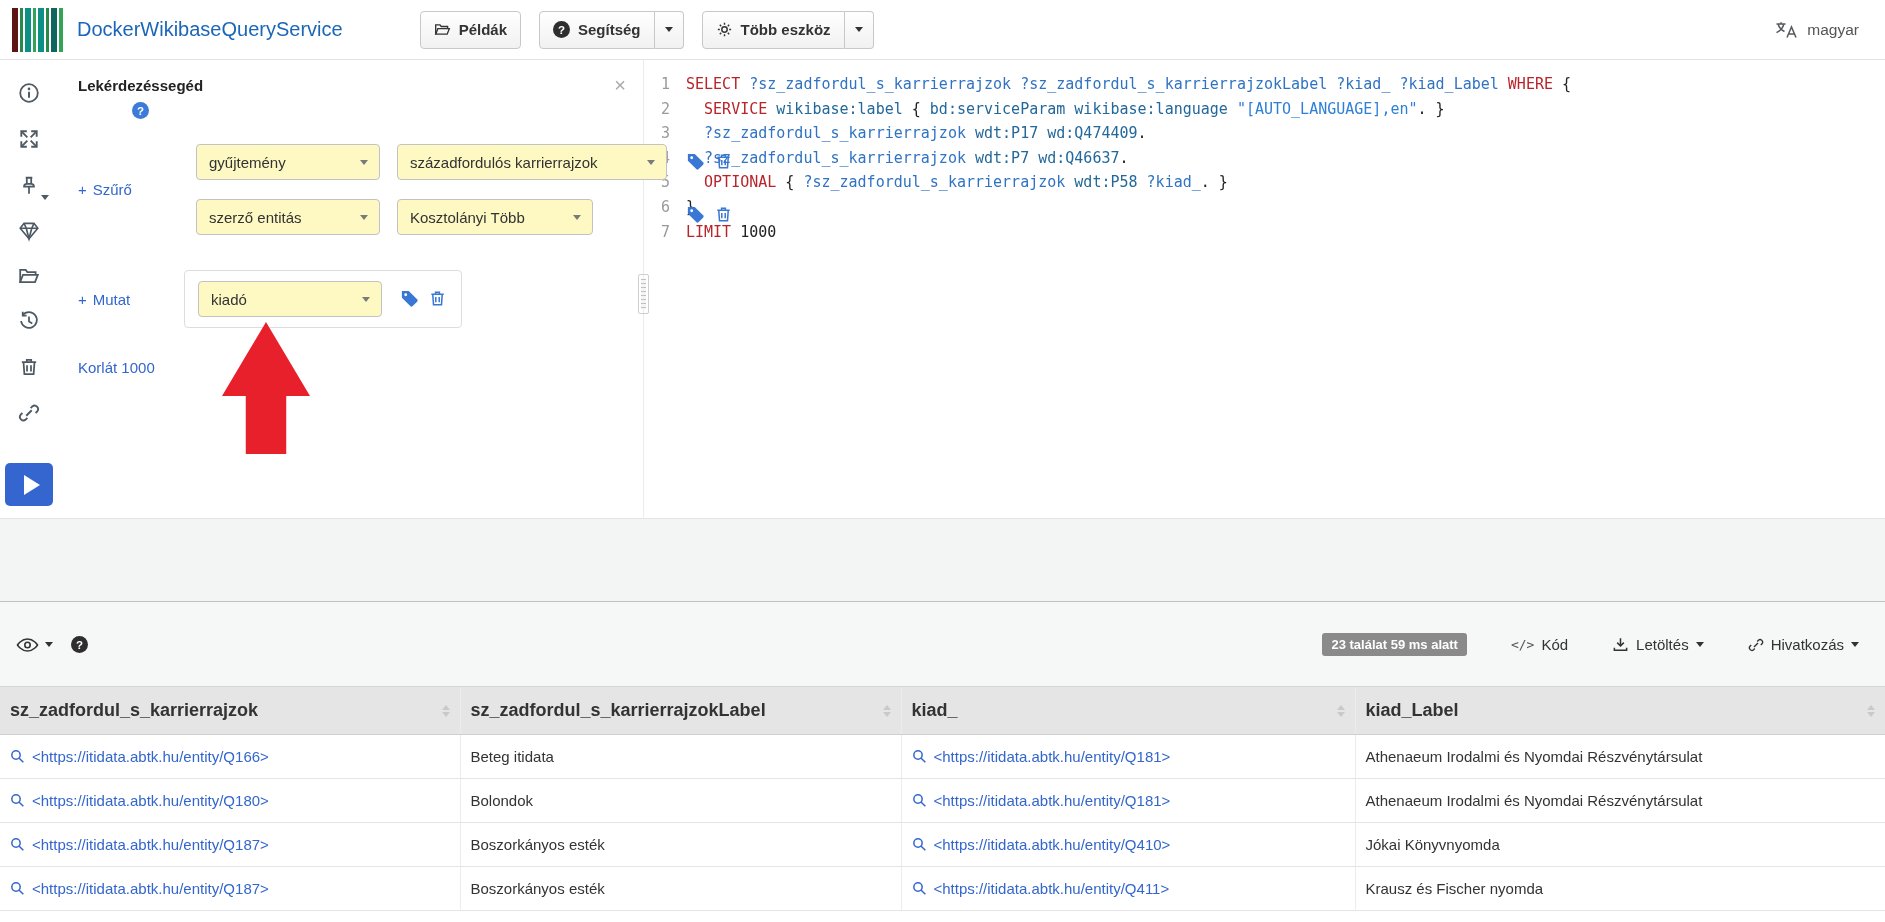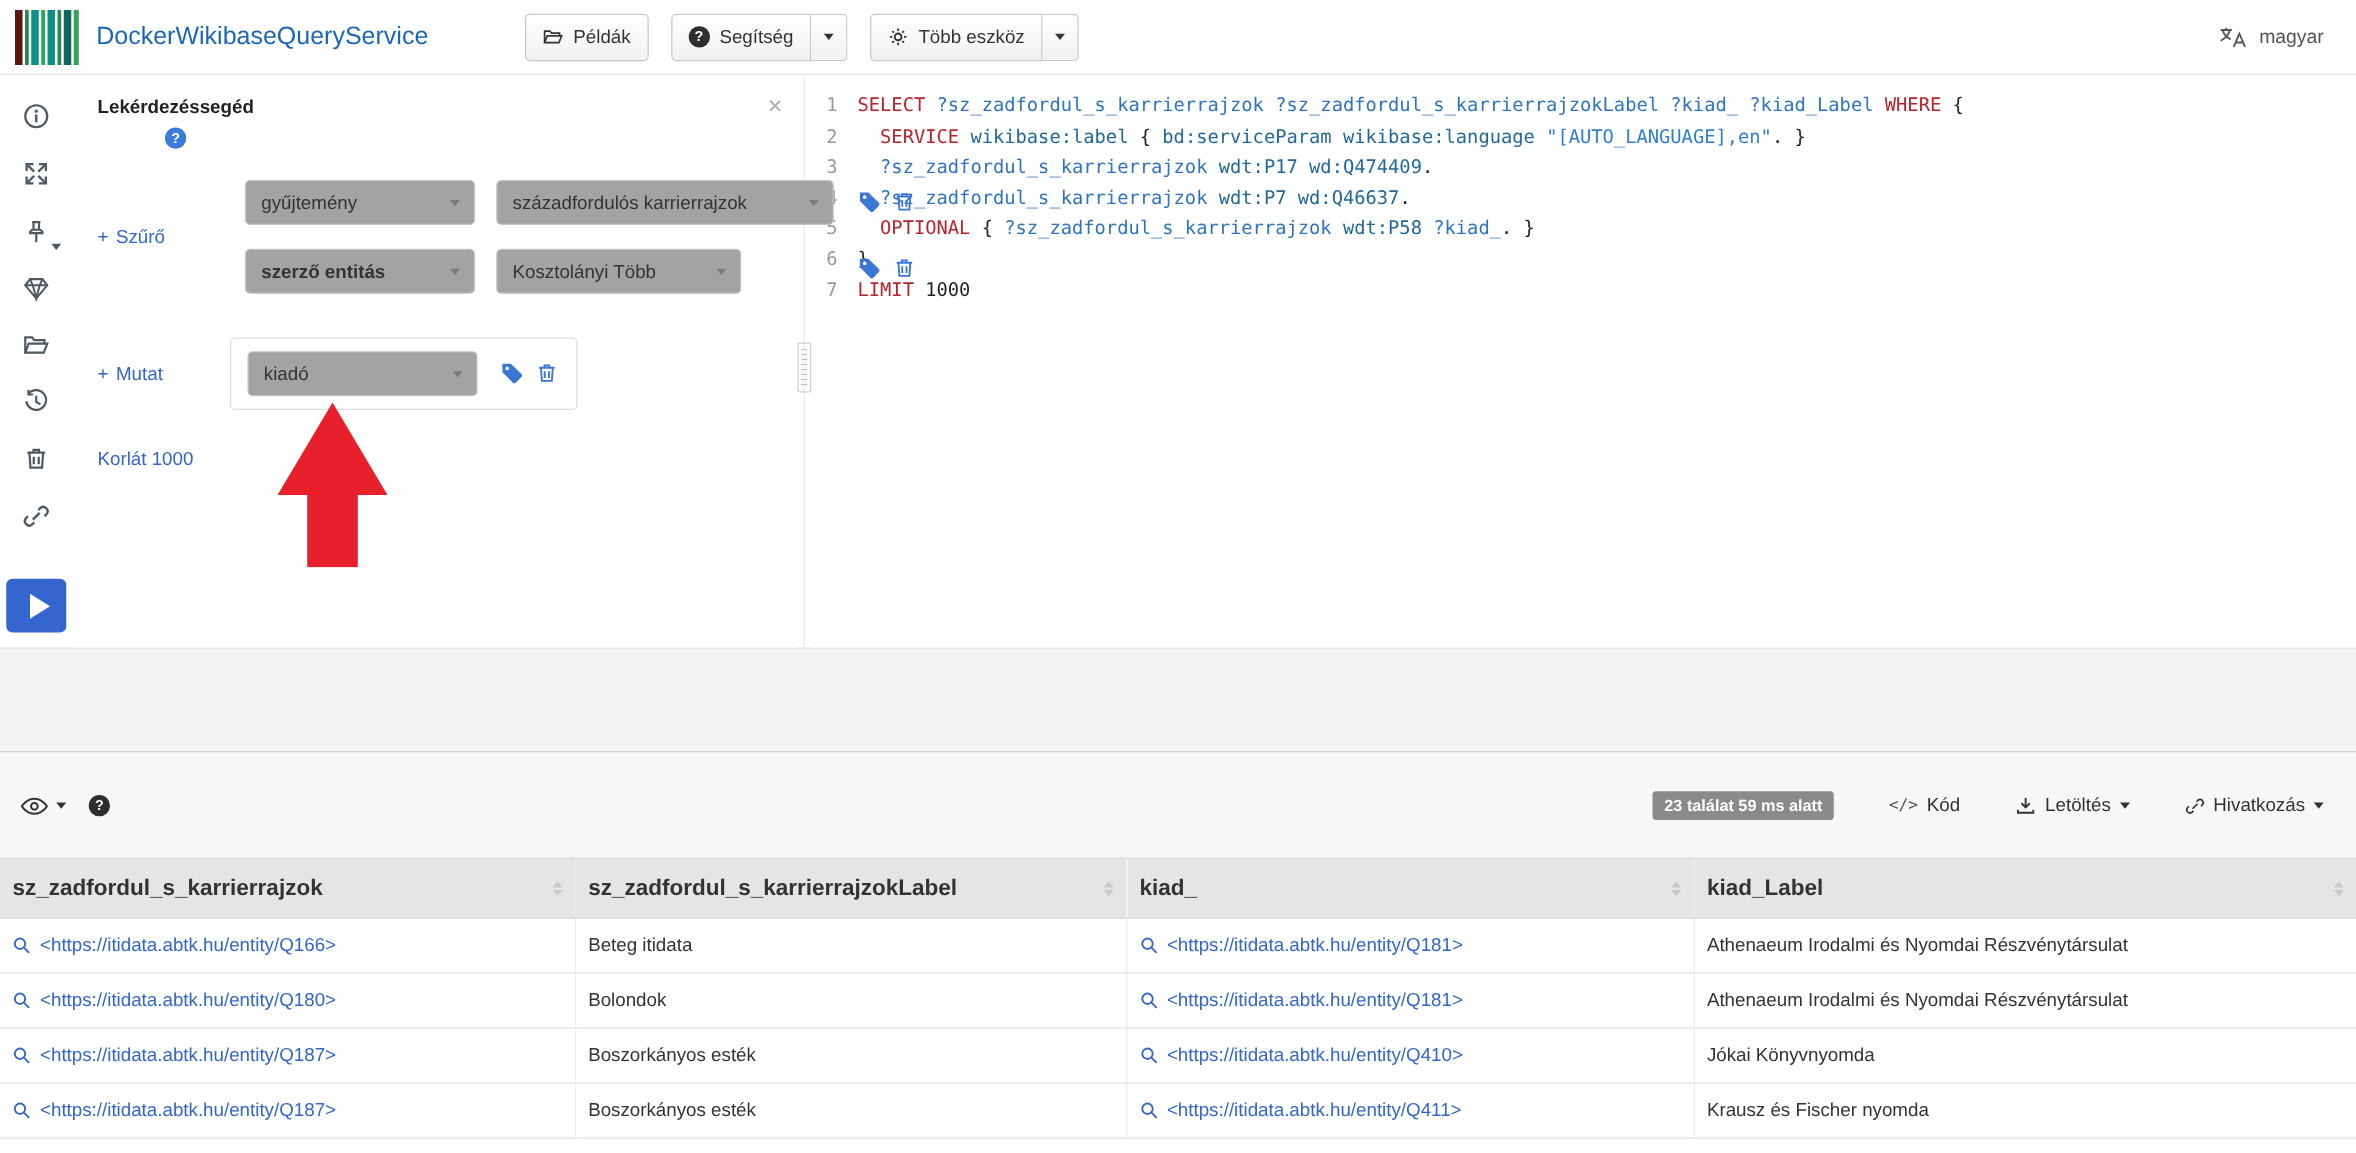--- a/index.html
+++ b/index.html
@@ -14,21 +14,21 @@
   .logo b:nth-child(1){width:6px;background:#5d1512;}
   .logo b:nth-child(2){width:3px;background:#28894a;}
   .logo b:nth-child(3){width:6px;background:#0c8f85;}
   .logo b:nth-child(4){width:3px;background:#33a356;}
   .logo b:nth-child(5){width:6px;background:#0c8f85;}
   .logo b:nth-child(6){width:3px;background:#28894a;}
   .logo b:nth-child(7){width:6px;background:#11655f;}
   .logo b:nth-child(8){width:4px;background:#33a356;}
   .app-title { font-size:20px; color:#1b66b8; margin-right:77px; white-space:nowrap; cursor:pointer; }
   .header-buttons { display:flex; align-items:center; gap:18px; }
-  .btn { height:38px; display:inline-flex; align-items:center; gap:8px; padding:0 13px; border:1px solid #c8c8c8; border-radius:4px; background:linear-gradient(#ffffff,#f1f1f1); font-size:15px; color:#333; cursor:pointer; }
+  .btn { height:38px; display:inline-flex; align-items:center; gap:8px; padding:0 13px; border:1px solid #c8c8c8; border-radius:4px; background:linear-gradient(#ffffff,#f1f1f1); font-size:15px; color:#333; cursor:pointer;font-weight:bold; }
   .btn-group { display:inline-flex; }
   .btn-group .btn { border-radius:4px 0 0 4px; }
   .btn-group .btn-caret { border-radius:0 4px 4px 0; border-left:none; padding:0 10px; }
   .caret { width:0; height:0; border-left:4.5px solid transparent; border-right:4.5px solid transparent; border-top:5px solid #333; display:inline-block; }
   .lang { margin-left:auto; margin-right:26px; display:flex; align-items:center; gap:9px; color:#555; font-size:15.5px; cursor:pointer; }
 
   .q-blue, .q-dark { width:17px; height:17px; border-radius:50%; color:#fff; font-size:11.5px; font-weight:bold; display:inline-flex; align-items:center; justify-content:center; flex:none; }
   .q-blue { background:#3c7bd9; } .q-dark { background:#2e2e2e; }
   .q-blue::after, .q-dark::after { content:"?"; }
 
@@ -49,25 +49,25 @@
   .helper-close { position:absolute; left:550px; top:14px; font-size:20px; color:#a9a9a9; cursor:pointer; width:20px; text-align:center; }
   .helper-close::after { content:"×"; }
   .section-link { position:absolute; color:#3366cc; font-size:15px; cursor:pointer; white-space:nowrap; }
   .plus::before { content:"+"; margin-right:6px; }
   .lbl-filter { left:18px; top:121px; }
   .lbl-show   { left:18px; top:231px; }
   .lbl-limit  { left:18px; top:299px; }
 
   .show-card { position:absolute; left:184px; top:210px; width:278px; height:58px; border:1px solid #ddd; border-radius:4px; background:#fff; z-index:5; }
 
-  .sel { position:absolute; height:36px; background:#a3a3a3; border:1px solid #c2c2c2; border-radius:4px; display:flex; align-items:center; padding:0 30px 0 12px; font-size:15px; color:#333; z-index:6; cursor:pointer; white-space:nowrap; overflow:hidden; }
+  .sel { position:absolute; height:36px; background:#fef9c3; border:1px solid #c2c2c2; border-radius:4px; display:flex; align-items:center; padding:0 30px 0 12px; font-size:15px; color:#333; z-index:6; cursor:pointer; white-space:nowrap; overflow:hidden; }
   .sel::after { content:""; position:absolute; right:11px; top:15px; border-left:4.5px solid transparent; border-right:4.5px solid transparent; border-top:5px solid #7a7a7a; }
   .sel-f1p { left:196px; top:84px;  width:184px; }
   .sel-f1v { left:397px; top:84px;  width:270px; }
-  .sel-f2p { left:196px; top:139px; width:184px;font-weight:bold; }
+  .sel-f2p { left:196px; top:139px; width:184px; }
   .sel-f2v { left:397px; top:139px; width:196px; }
   .sel-show{ left:198px; top:221px; width:184px; }
 
   .row-actions { position:absolute; display:flex; gap:9px; z-index:7; }
   .row-actions svg { width:19px; height:19px; display:block; cursor:pointer; }
   .ra-1 { left:686px; top:92px; }
   .ra-2 { left:686px; top:145px; }
   .ra-3 { left:400px; top:229px; }
 
   .splitter { position:absolute; left:637px; top:0; width:13px; height:100%; z-index:4; cursor:col-resize; }

